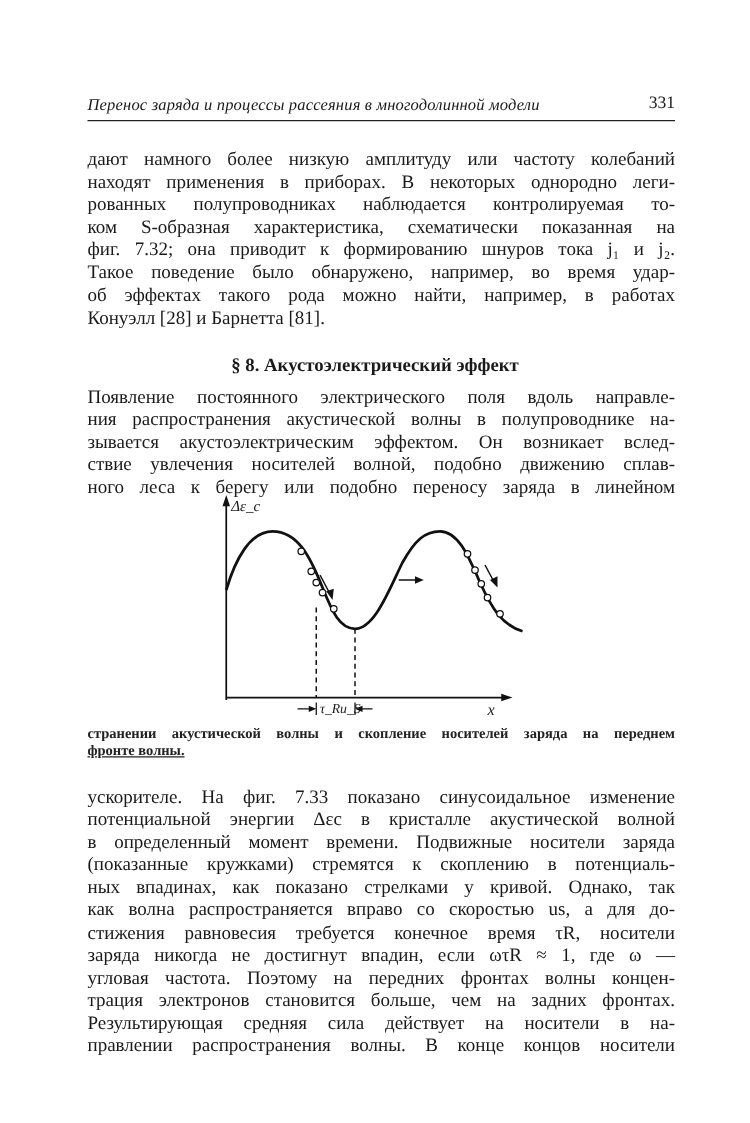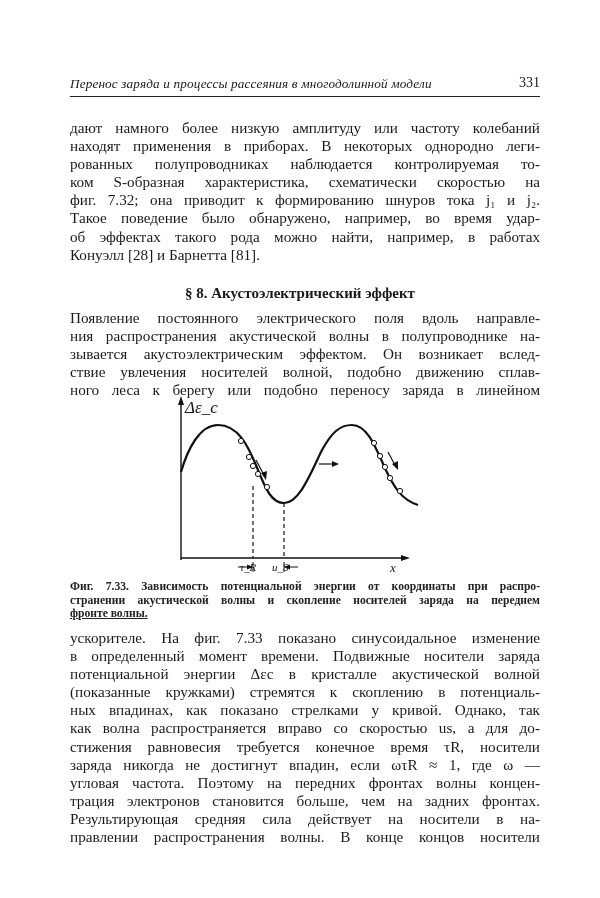--- a/index.html
+++ b/index.html
@@ -9,35 +9,35 @@
   .running-title { position:absolute; left:0; top:2px; font-style:italic; font-size:13.2px; letter-spacing:0.15px; }
   .page-number { position:absolute; right:0; top:1px; font-size:14px; }
   .para { position:absolute; left:70px; width:470px; font-size:15.2px; line-height:18.1px; text-align:justify; }
   .para .line { display:block; text-align:justify; text-align-last:justify; white-space:nowrap; height:18.1px; }
   .para .line.last { text-align-last:left; }
   .section-title { position:absolute; left:0; width:600px; top:285px; text-align:center; font-weight:bold; font-size:15px; }
   .caption { position:absolute; left:70px; width:470px; top:580px; font-size:11.6px; line-height:13.6px; font-weight:bold; color:#222; }
   .caption .line { display:block; text-align:justify; text-align-last:justify; white-space:nowrap; height:13.6px;}
   .caption .line.last { text-align-last:left;text-decoration:underline; }
   .figure { position:absolute; left:160px; top:385px; width:270px; height:190px; }
-  .fig-label { position:absolute; font-style:italic; font-size:17px; }
+  .fig-label { position:absolute; font-style:italic; font-size:12px; }
 </style>
 </head>
 <body>
 
 <div class="header">
   <span class="running-title">Перенос заряда и процессы рассеяния в многодолинной модели</span>
   <span class="page-number">331</span>
 </div>
 
 <div class="para" style="top:119px;">
   <span class="line">дают намного более низкую амплитуду или частоту колебаний</span>
   <span class="line">находят применения в приборах. В некоторых однородно леги-</span>
   <span class="line">рованных полупроводниках наблюдается контролируемая то-</span>
-  <span class="line">ком S-образная характеристика, схематически скоростью на</span>
+  <span class="line">ком S-образная характеристика, схематически показанная на</span>
   <span class="line">фиг. 7.32; она приводит к формированию шнуров тока j₁ и j₂.</span>
   <span class="line">Такое поведение было обнаружено, например, во время удар-</span>
   <span class="line">об эффектах такого рода можно найти, например, в работах</span>
   <span class="line last">Конуэлл [28] и Барнетта [81].</span>
 </div>
 
 <div class="section-title">§ 8. Акустоэлектрический эффект</div>
 
 <div class="para" style="top:309px;">
   <span class="line">Появление постоянного электрического поля вдоль направле-</span>
@@ -87,34 +87,33 @@
 
     <line x1="238" y1="567" x2="250" y2="567" stroke="#111" stroke-width="1"></line>
     <polygon points="253,567 247,564.5 247,569.5" fill="#111"></polygon>
     <line x1="253" y1="562" x2="253" y2="572" stroke="#111" stroke-width="1"></line>
     <line x1="284" y1="562" x2="284" y2="572" stroke="#111" stroke-width="1"></line>
     <line x1="287" y1="567" x2="298" y2="567" stroke="#111" stroke-width="1"></line>
     <polygon points="284,567 290,564.5 290,569.5" fill="#111"></polygon>
   </svg>
   <span class="fig-label" style="left:25px; top:13px;">Δε_c</span>
   <span class="fig-label" style="left:230px; top:175px; font-size:13px;">x</span>
-  <span class="fig-label" style="left:80px; top:176px; font-size:11px;">τ_R</span>
+  <span class="fig-label" style="left:96px; top:176px; font-size:11px;">τ_R</span>
   <span class="fig-label" style="left:112px; top:176px; font-size:11px;">u_S</span>
 </div>
 
 <div class="caption">
-  <span class="line">Фиг. 7.33. Зависимость потенциальной энергии от координаты при распро-</span>
   <span class="line">странении акустической волны и скопление носителей заряда на переднем</span>
   <span class="line last">фронте волны.</span>
 </div>
 
 <div class="para" style="top:629px;">
   <span class="line">ускорителе. На фиг. 7.33 показано синусоидальное изменение</span>
+  <span class="line">потенциальной энергии Δεc в кристалле акустической волной</span>
   <span class="line">в определенный момент времени. Подвижные носители заряда</span>
-  <span class="line">потенциальной энергии Δεc в кристалле акустической волной</span>
   <span class="line">(показанные кружками) стремятся к скоплению в потенциаль-</span>
   <span class="line">ных впадинах, как показано стрелками у кривой. Однако, так</span>
   <span class="line">как волна распространяется вправо со скоростью us, а для до-</span>
   <span class="line">стижения равновесия требуется конечное время τR, носители</span>
   <span class="line">заряда никогда не достигнут впадин, если ωτR ≈ 1, где ω —</span>
   <span class="line">угловая частота. Поэтому на передних фронтах волны концен-</span>
   <span class="line">трация электронов становится больше, чем на задних фронтах.</span>
   <span class="line">Результирующая средняя сила действует на носители в на-</span>
   <span class="line">правлении распространения волны. В конце концов носители</span>
 </div>

